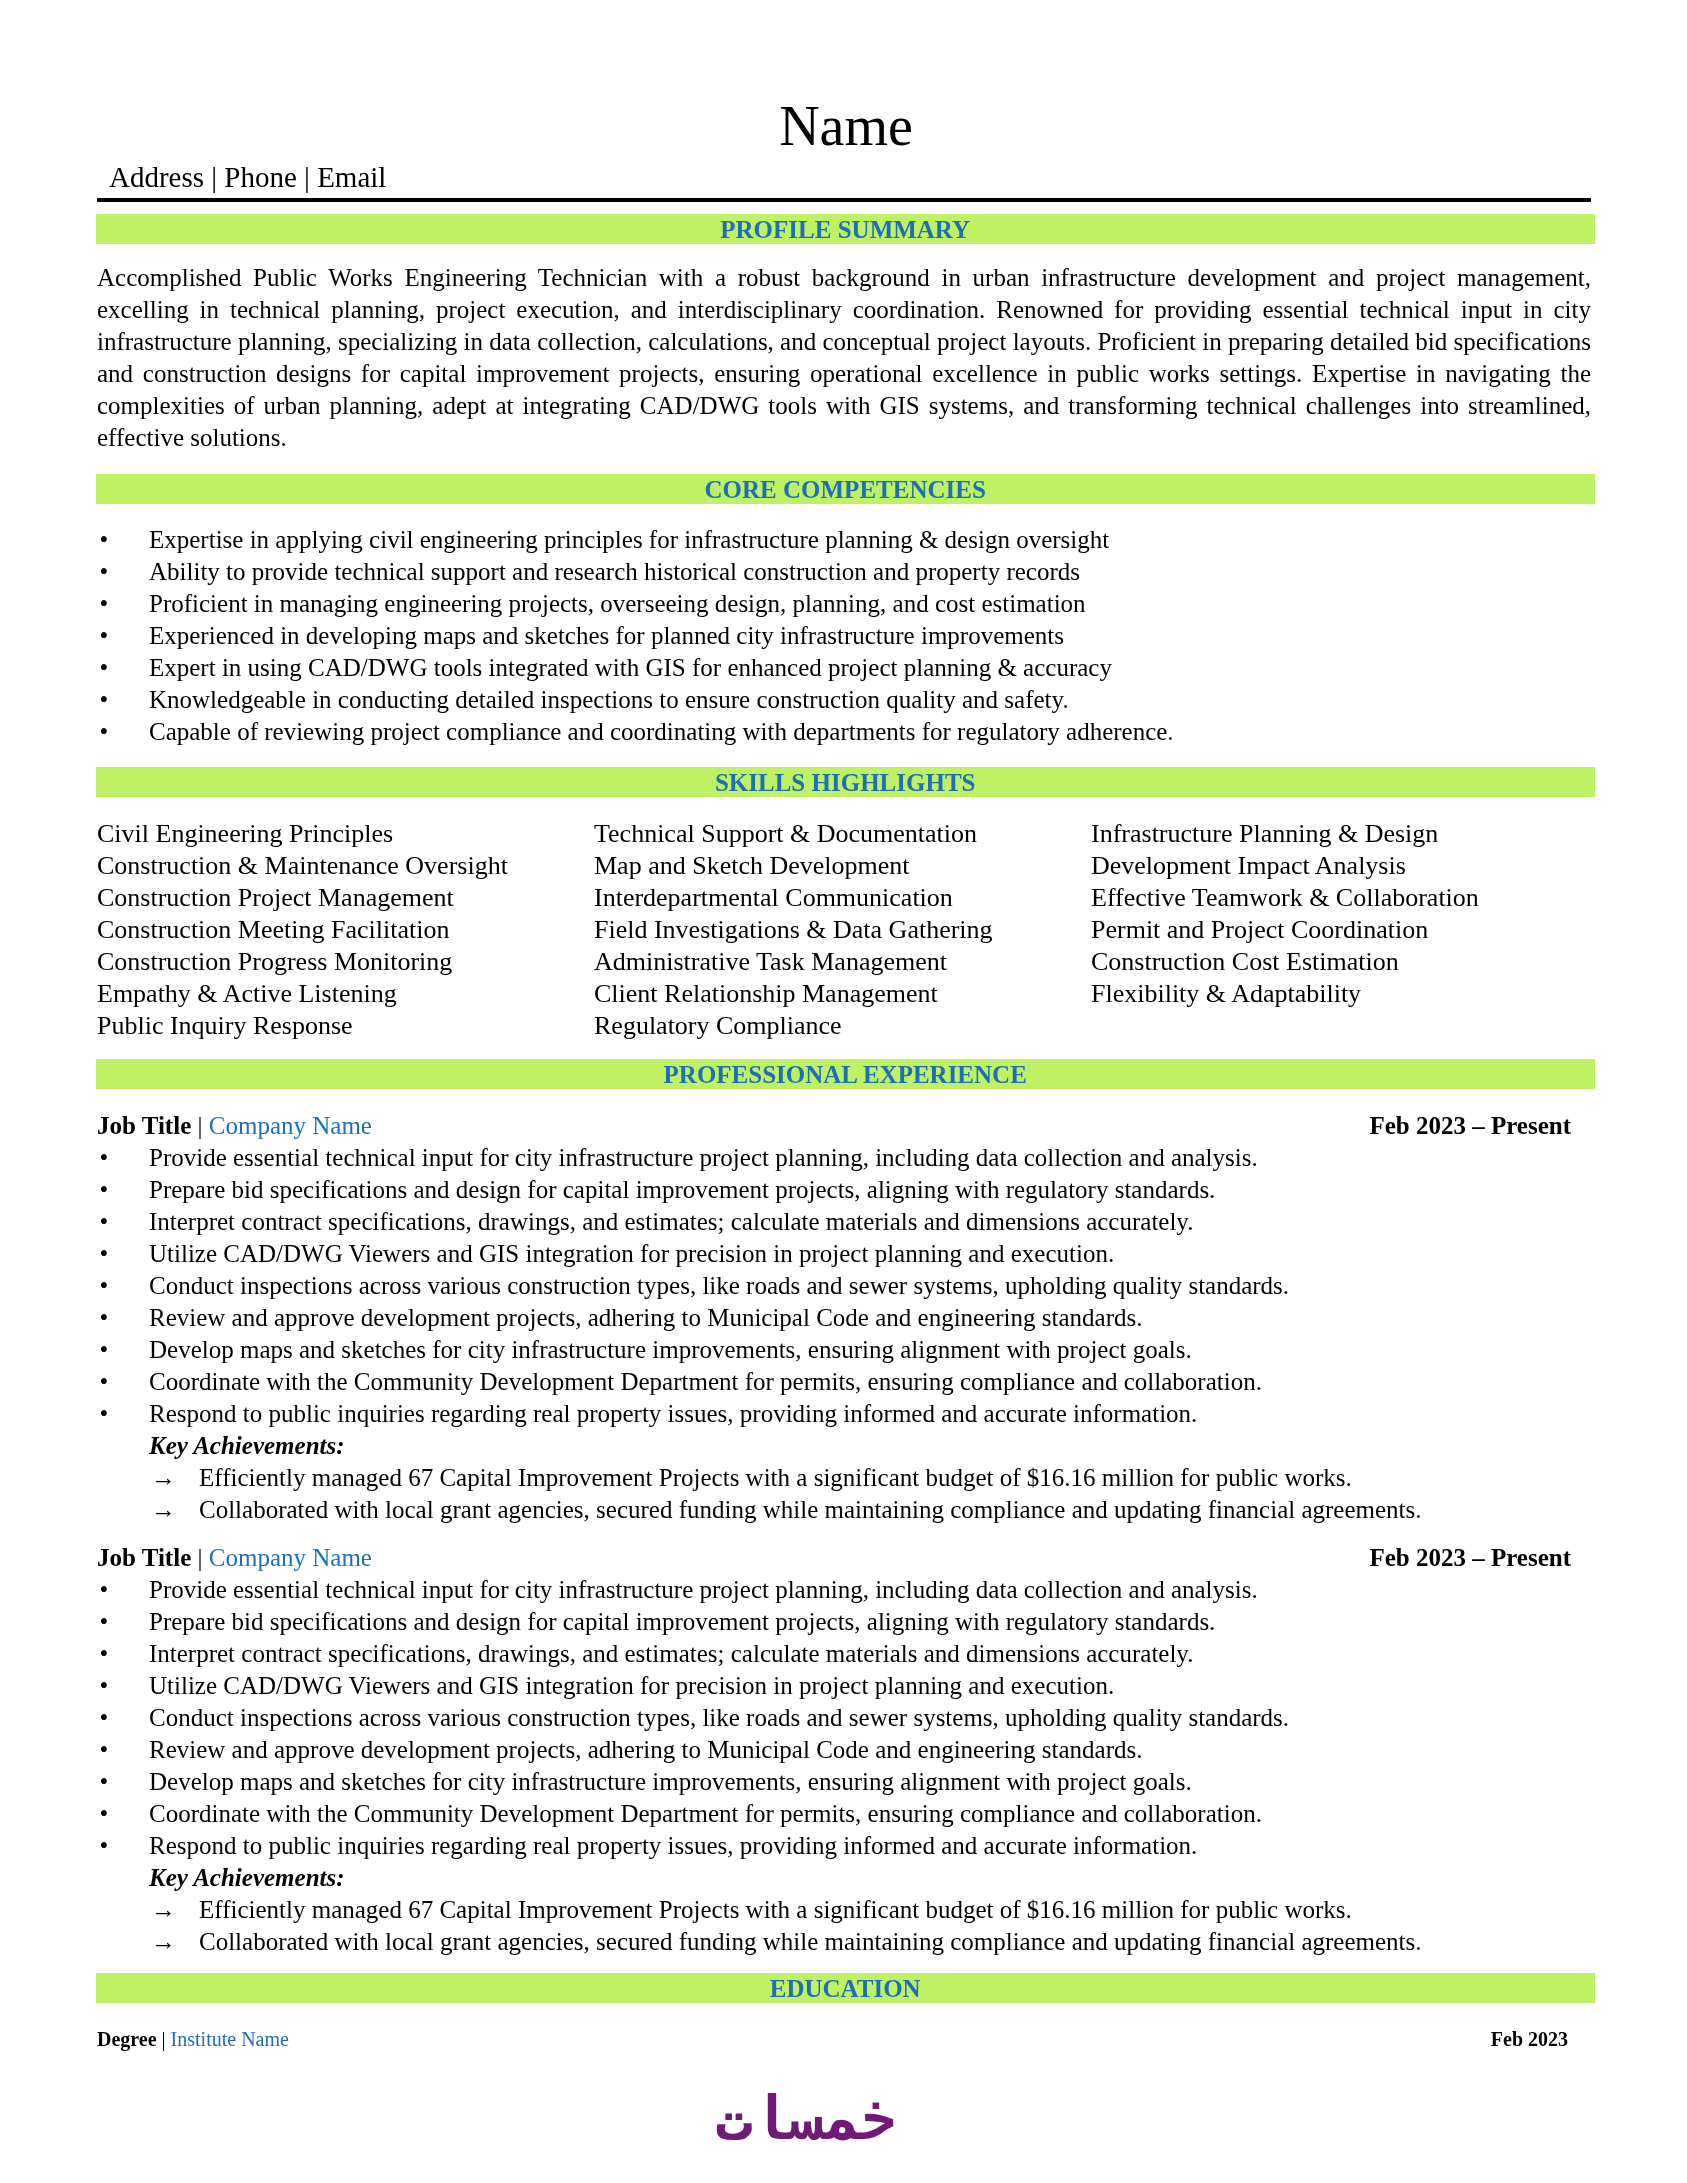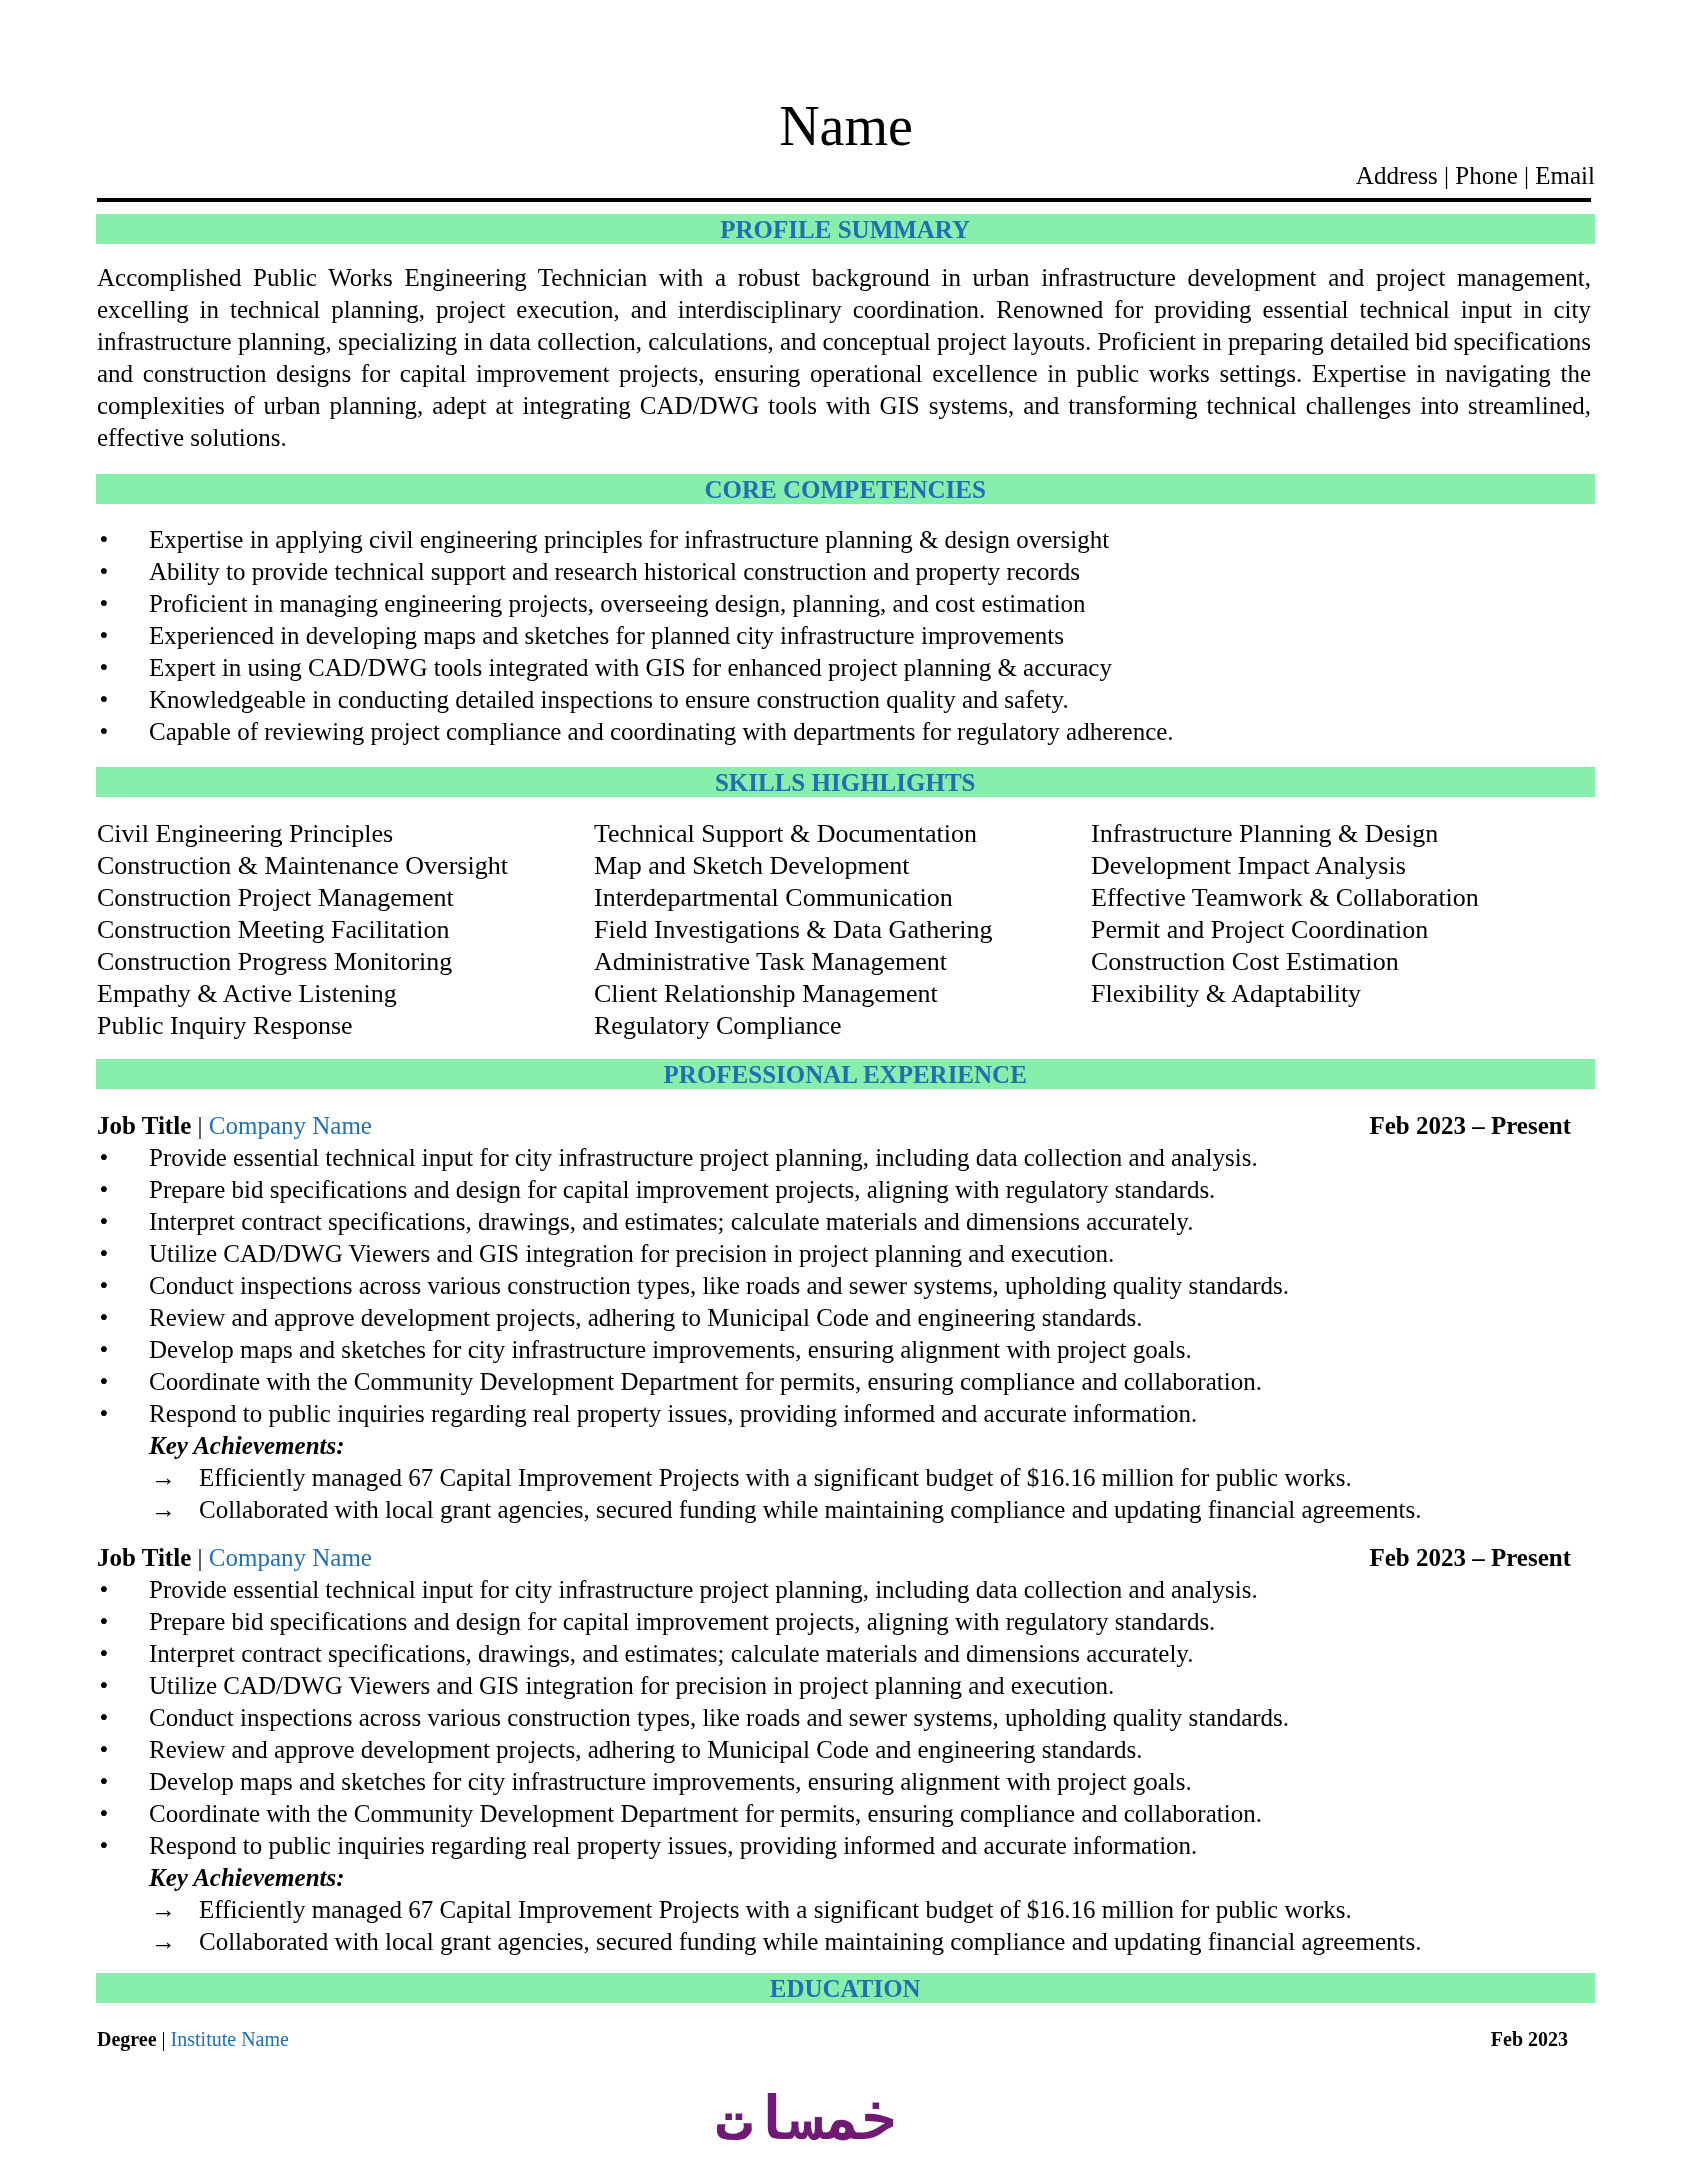--- a/index.html
+++ b/index.html
@@ -1,24 +1,24 @@
 <!DOCTYPE html>
 <html style="font-size:10.6px"><head>
 <meta charset="utf-8">
 <style>
   html, body { margin: 0; padding: 0; background: #ffffff; }
   body { width: 1687px; height: 2183px; position: relative; overflow: hidden;
          font-family: "Liberation Serif", "DejaVu Serif", serif; color: #000; }
   .page { position: absolute; left: 97px; top: 0; width: 1498px; }
   .name { position: absolute; top: 98px; left: 0; width: 1498px; text-align: center;
           font-size: 56px; font-weight: normal; line-height: 1; }
-  .contact { position: absolute; top: 163px; left: 0; width: 1498px; text-align: right;
-             font-size: 25px; line-height: 1; }
+  .contact { position: absolute; top: 163px; left: 12px; width: 1498px; text-align: left;
+             font-size: 29px; line-height: 1; }
   .rule { position: absolute; top: 198px; left: 0; width: 1494px; height: 4px; background: #000; }
-  .band { position: absolute; left: -1.3px; width: 1499px; height: 30px; background: #86efac;
+  .band { position: absolute; left: -1.3px; width: 1499px; height: 30px; background: #bef264;
           color: #1f6fb5; font-weight: bold; font-size: 25px; text-align: center; line-height: 32px; }
   .para { position: absolute; left: 0; width: 1494px; font-size: 25px; line-height: 32px;
           text-align: justify; }
   ul.bul { position: absolute; left: 0; margin: 0; padding: 0; list-style: none; width: 1495px; }
   ul.bul li { position: relative; padding-left: 52px; font-size: 25px; line-height: 32px; white-space: nowrap; }
   ul.bul li .dot { position: absolute; left: 2.6px; top: 0; }
   .skills { position: absolute; left: 0; width: 1498px; display: grid;
             grid-template-columns: 497px 497px 504px; font-size: 26px; line-height: 32px; }
   .job { position: absolute; left: 0; width: 1498px; }
   .jobhead { display: flex; justify-content: space-between; font-size: 25px; line-height: 32px; width: 1474px; align-items: center; }

